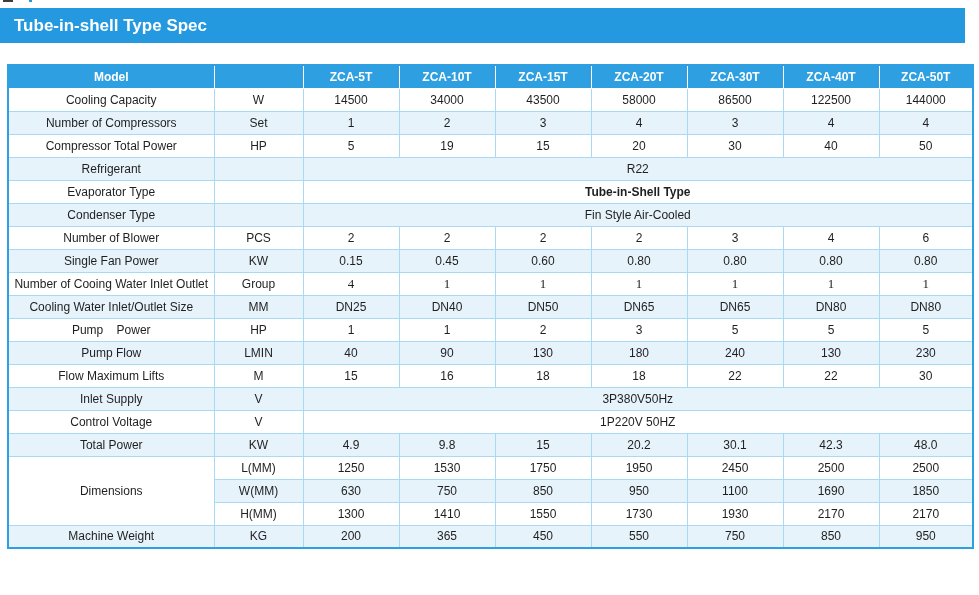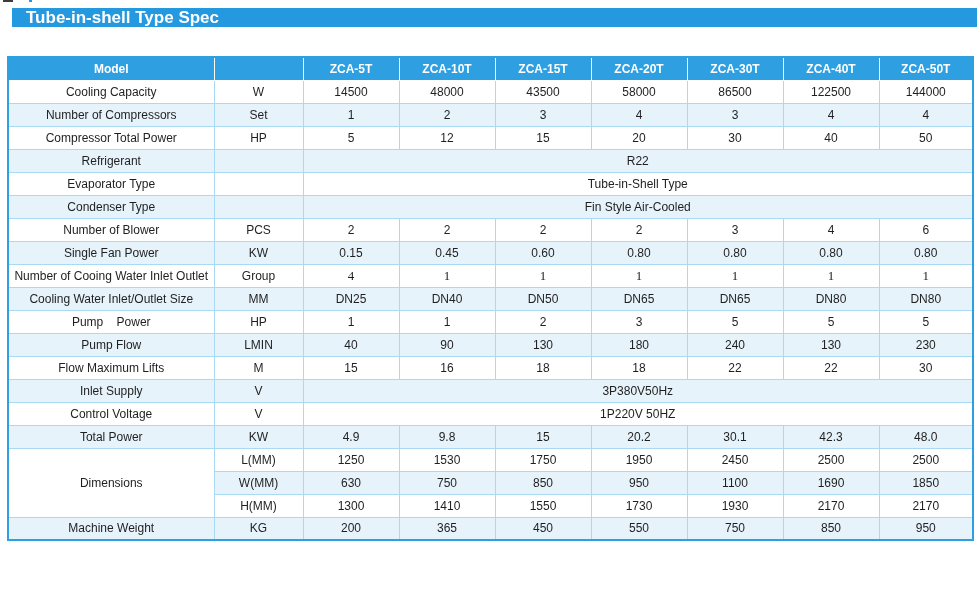--- a/index.html
+++ b/index.html
@@ -4,44 +4,44 @@
 <style>
   html,body{margin:0;padding:0;}
   body{
     width:979px;height:595px;position:relative;background:#ffffff;
     font-family:"Liberation Sans","DejaVu Sans",sans-serif;
     -webkit-font-smoothing:antialiased;overflow:hidden;
   }
   .chrome-fragment-bar{position:absolute;left:3px;top:0;width:10px;height:2px;background:#3c3c3c;}
   .chrome-fragment-dot{position:absolute;left:29px;top:0;width:3px;height:2px;background:#2499e0;}
   .title-bar{
-    position:absolute;left:12px;top:8px;width:965px;height:19px;
+    position:absolute;left:0;top:8px;width:965px;height:35px;
     background:#2499e0;color:#ffffff;font-weight:bold;font-size:17px;
     display:flex;align-items:center;padding-left:14px;box-sizing:border-box;
   }
-  .table-wrap{position:absolute;left:7px;top:56px;width:965px;}
+  .table-wrap{position:absolute;left:7px;top:64px;width:965px;}
   table.spec{
     border-collapse:collapse;table-layout:fixed;width:965px;
     border:2px solid #2e9fe0;
     font-size:12px;color:#1f1f1f;
   }
   table.spec th, table.spec td{
     text-align:center;vertical-align:middle;
     height:23px;padding:1px 4px;box-sizing:border-box;
     overflow:hidden;
   }
   table.spec td{border:1px solid #a9daf3;}
   table.spec th{
     border:1px solid #ffffff;background:#2e9fe0;color:#ffffff;
     font-weight:bold;font-size:12px;
   }
   tr.even td{background:#ffffff;}
   tr.odd td{background:#e7f3fb;}
   td.bg-white{background:#ffffff !important;}
-  td.bold{font-weight:normal;}
+  td.bold{font-weight:bold;}
   td.serif-vals{font-family:"Liberation Serif","DejaVu Serif",serif;font-size:13px;}
 </style>
 </head>
 <body>
 
 <div class="chrome-fragment-bar"></div>
 <div class="chrome-fragment-dot"></div>
 
 <div class="title-bar">
   <span>Tube-in-shell Type Spec</span>
@@ -71,21 +71,21 @@
           <th>ZCA-30T</th>
           <th>ZCA-40T</th>
           <th>ZCA-50T</th>
         </tr>
     </thead>
     <tbody id="spec-body">
         <tr class="even">
           <td>Cooling Capacity</td>
           <td>W</td>
           <td>14500</td>
-          <td>48000</td>
+          <td>34000</td>
           <td>43500</td>
           <td>58000</td>
           <td>86500</td>
           <td>122500</td>
           <td>144000</td>
         </tr>
         <tr class="odd">
           <td>Number of Compressors</td>
           <td>Set</td>
           <td>1</td>
@@ -93,21 +93,21 @@
           <td>3</td>
           <td>4</td>
           <td>3</td>
           <td>4</td>
           <td>4</td>
         </tr>
         <tr class="even">
           <td>Compressor Total Power</td>
           <td>HP</td>
           <td>5</td>
-          <td>12</td>
+          <td>19</td>
           <td>15</td>
           <td>20</td>
           <td>30</td>
           <td>40</td>
           <td>50</td>
         </tr>
         <tr class="odd">
           <td>Refrigerant</td>
           <td></td>
           <td colspan="7">R22</td>

